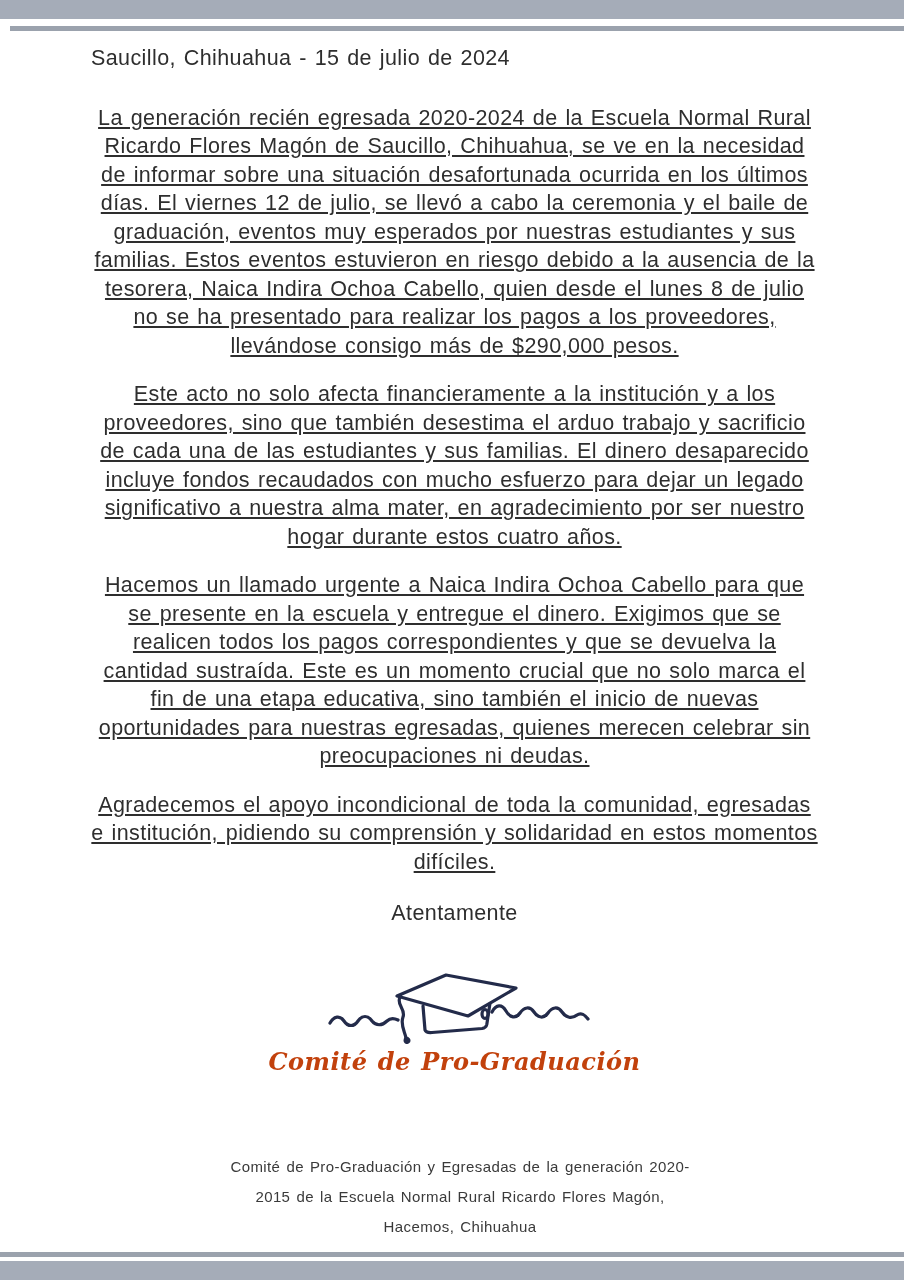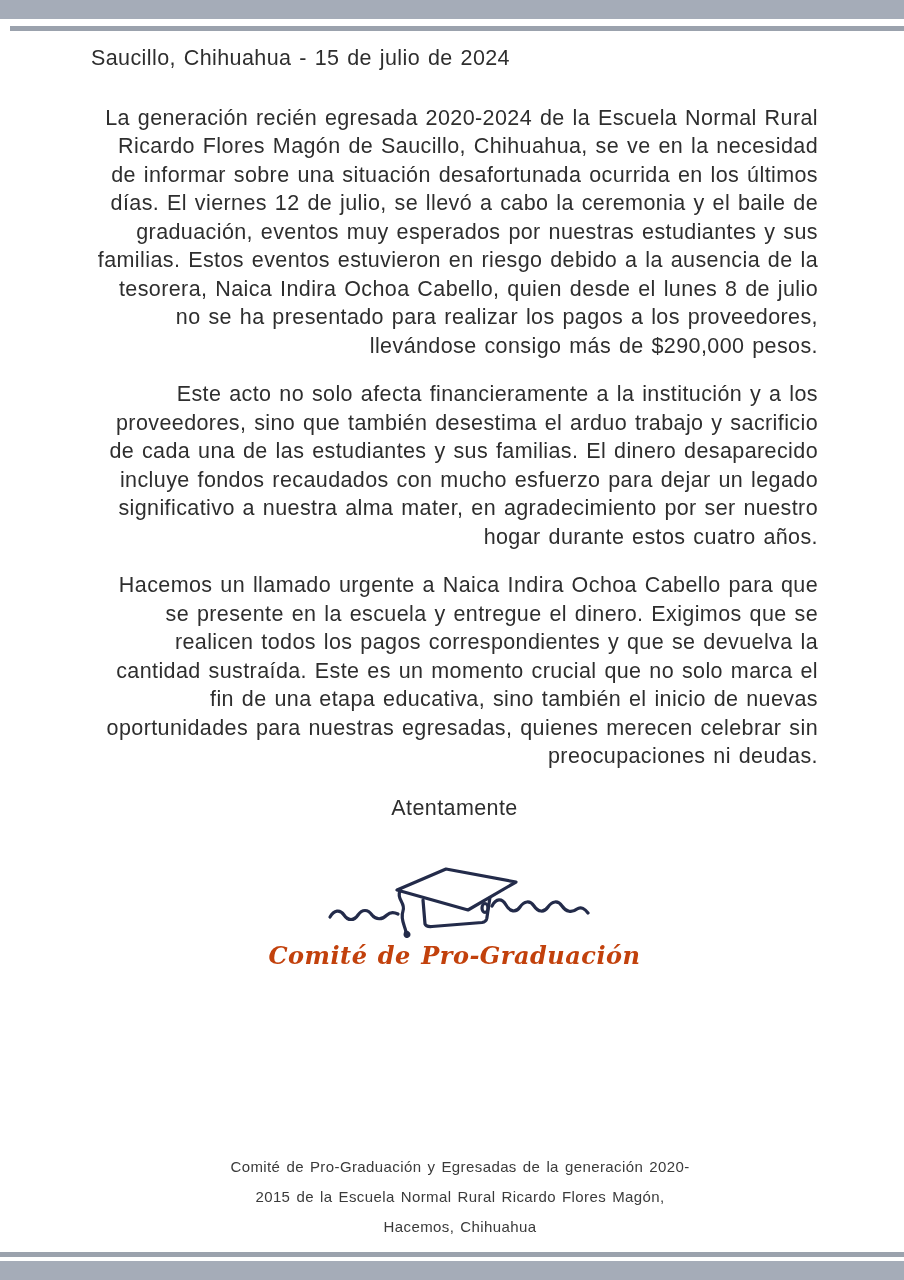--- a/index.html
+++ b/index.html
@@ -42,21 +42,21 @@
     top: 44px;
     width: 727px;
     font-size: 21.5px;
     line-height: 28.5px;
     letter-spacing: 0.4px;
     word-spacing: 1.5px;
   }
 
   .dateline { margin: 0 0 31px 0; }
 
-  .para { margin: 0 0 20px 0; text-align: right; }
+  .para { margin: 0 0 20px 0; text-align: center; text-decoration: underline; }
 
   .closing {
     text-align: center;
     margin-top: 23px;
   }
 
   .signature {
     margin-top: 38px;
     text-align: center;
   }
@@ -99,20 +99,21 @@
   <div class="letter">
 
     <div class="dateline">Saucillo, Chihuahua - 15 de julio de 2024</div>
 
     <p class="para">La generación recién egresada 2020-2024 de la Escuela Normal Rural Ricardo Flores Magón de Saucillo, Chihuahua, se ve en la necesidad de informar sobre una situación desafortunada ocurrida en los últimos días. El viernes 12 de julio, se llevó a cabo la ceremonia y el baile de graduación, eventos muy esperados por nuestras estudiantes y sus familias. Estos eventos estuvieron en riesgo debido a la ausencia de la tesorera, Naica Indira Ochoa Cabello, quien desde el lunes 8 de julio no se ha presentado para realizar los pagos a los proveedores, llevándose consigo más de $290,000 pesos.</p>
 
     <p class="para">Este acto no solo afecta financieramente a la institución y a los proveedores, sino que también desestima el arduo trabajo y sacrificio de cada una de las estudiantes y sus familias. El dinero desaparecido incluye fondos recaudados con mucho esfuerzo para dejar un legado significativo a nuestra alma mater, en agradecimiento por ser nuestro hogar durante estos cuatro años.</p>
 
     <p class="para">Hacemos un llamado urgente a Naica Indira Ochoa Cabello para que se presente en la escuela y entregue el dinero. Exigimos que se realicen todos los pagos correspondientes y que se devuelva la cantidad sustraída. Este es un momento crucial que no solo marca el fin de una etapa educativa, sino también el inicio de nuevas oportunidades para nuestras egresadas, quienes merecen celebrar sin preocupaciones ni deudas.</p>
 
+    <p class="para">Agradecemos el apoyo incondicional de toda la comunidad, egresadas e institución, pidiendo su comprensión y solidaridad en estos momentos difíciles.</p>
 
     <div class="closing">Atentamente</div>
 
     <div class="signature">
       <svg width="270" height="78" viewBox="0 0 270 78" fill="none" stroke="#232b4a" stroke-width="3.2" stroke-linecap="round" stroke-linejoin="round">
 
         <path d="M10,57 C14,50 20,49 24,55 C28,61 34,61 38,55 C42,49 48,49 52,55 C56,60 62,60 67,55 C70,52 74,52 78,54"></path>
 
         <path d="M172,46 C176,38 182,38 186,45 C190,52 196,53 200,47 C204,41 210,40 214,46 C218,52 224,53 228,47 C232,41 238,40 242,46 C246,52 252,53 257,49 C261,46 265,49 268,53"></path>
 

